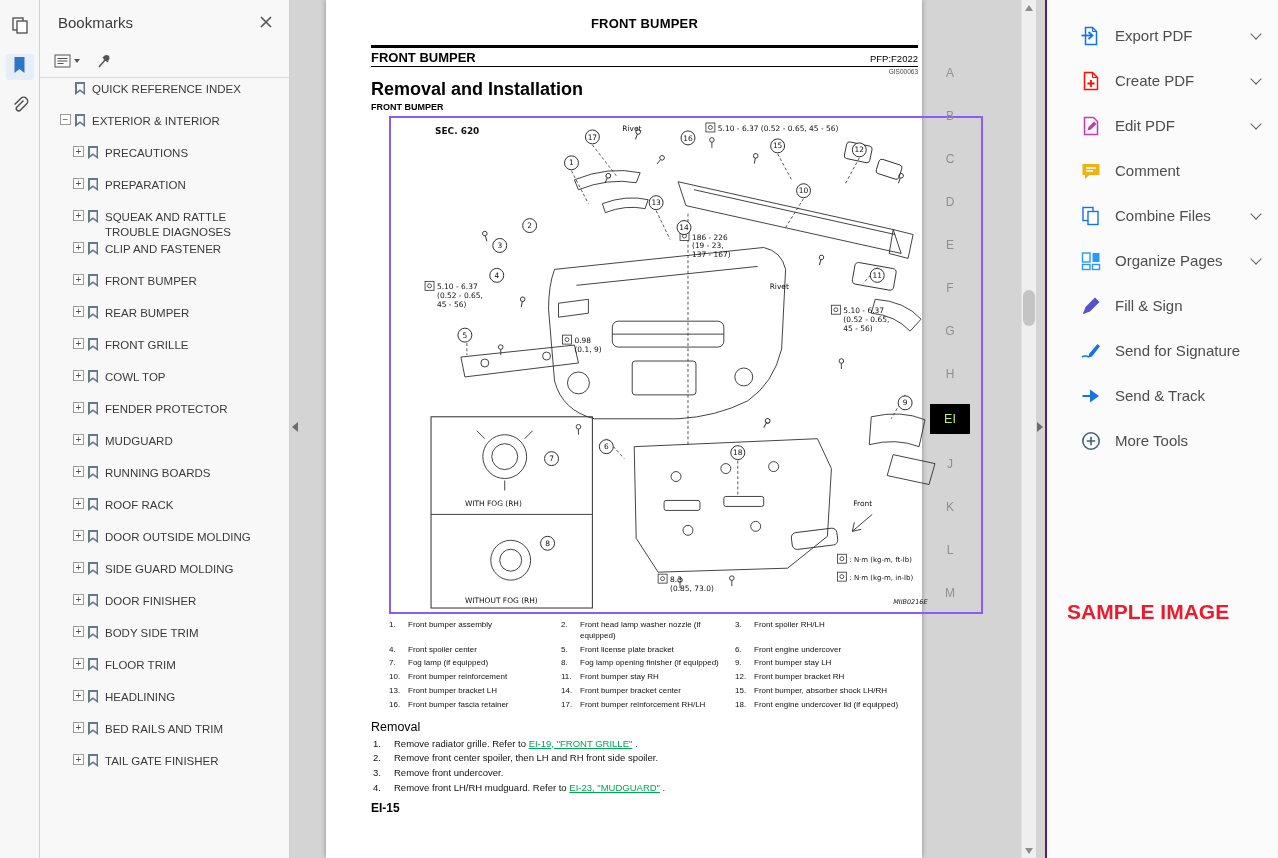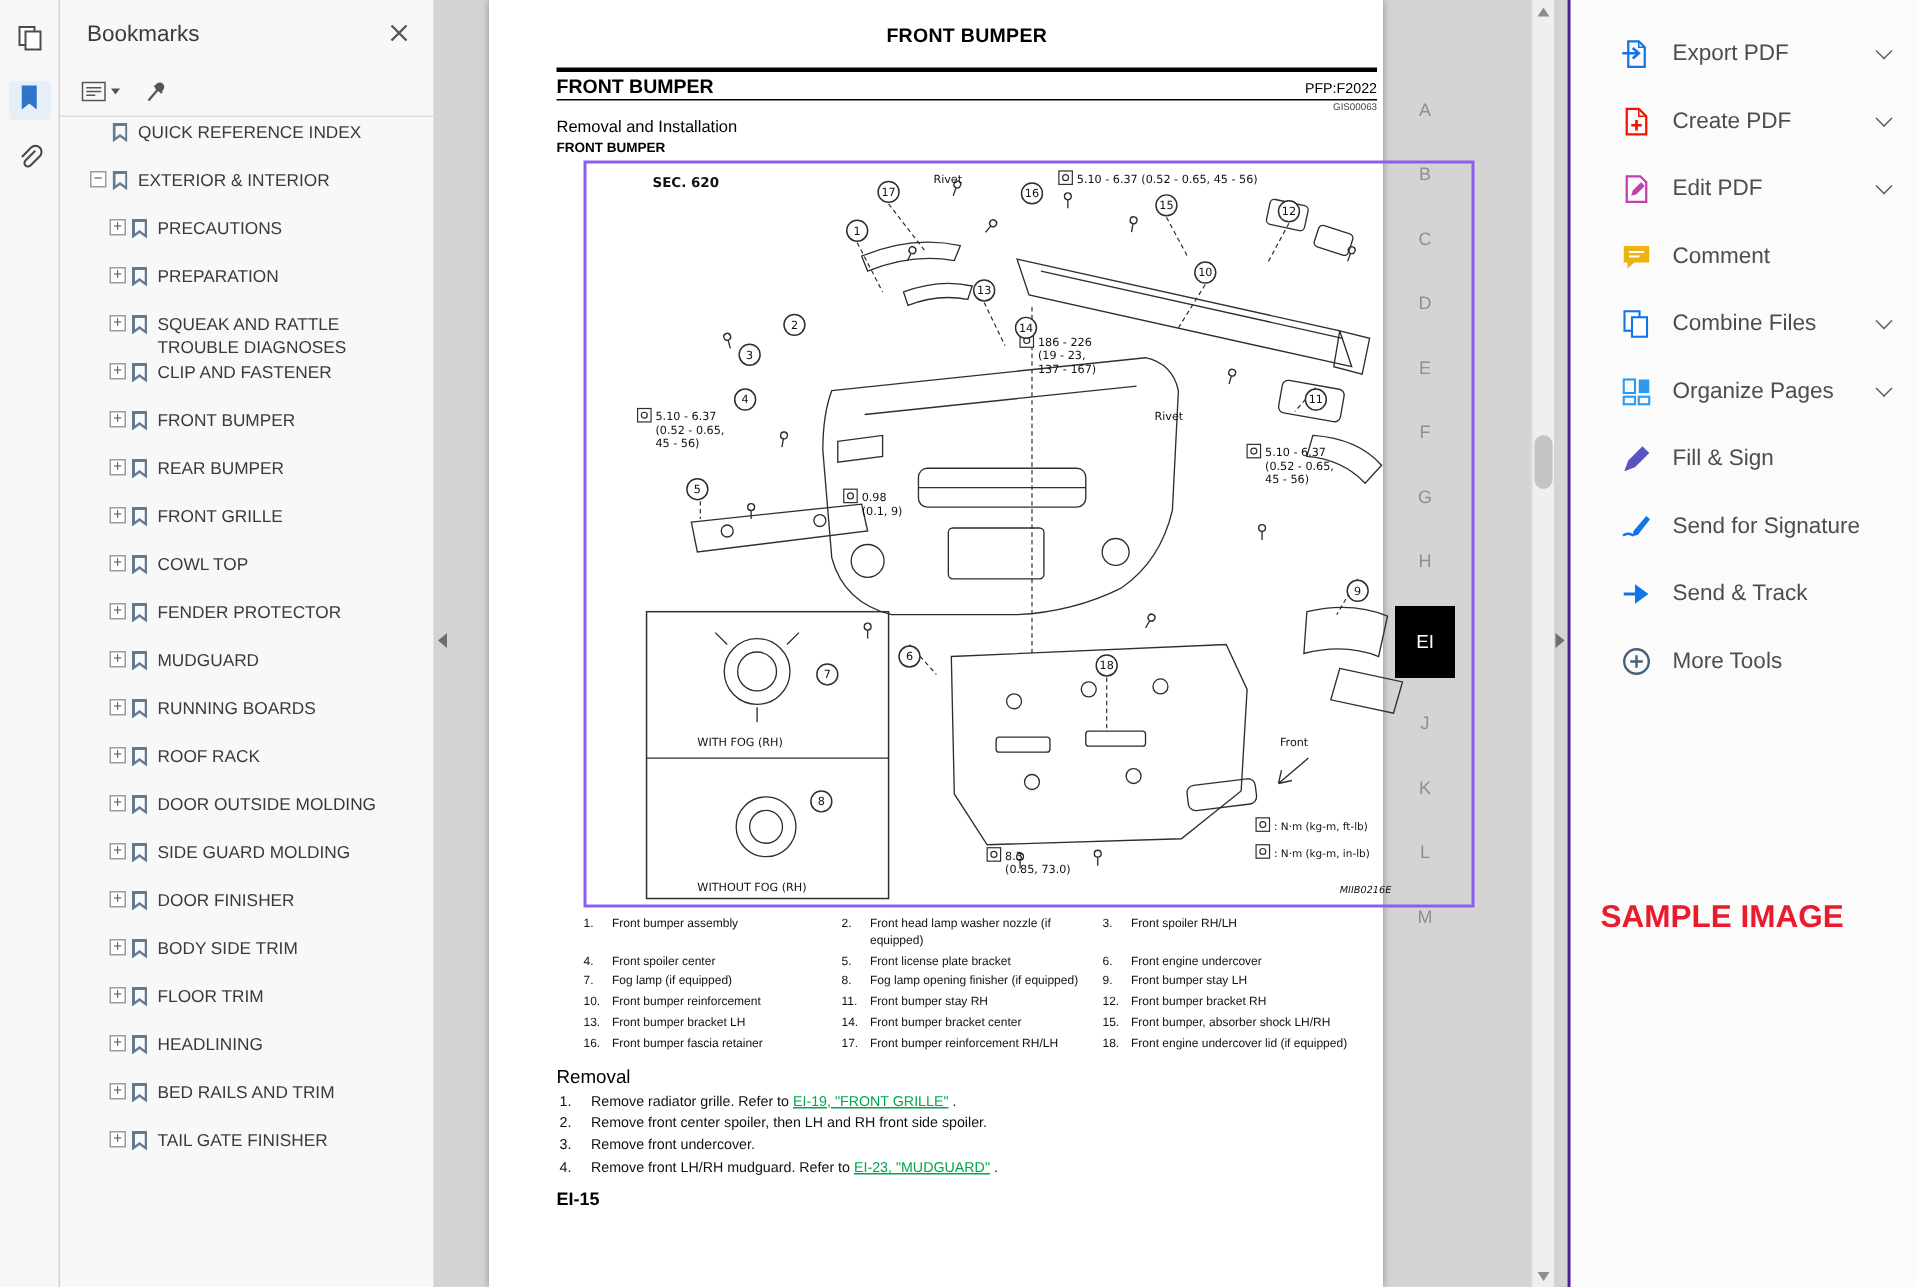--- a/index.html
+++ b/index.html
@@ -28,38 +28,38 @@
 .bm-flag::after{content:"";position:absolute;left:1.5px;right:1.5px;top:1.5px;bottom:3px;background:#f8f8f8;clip-path:polygon(0 0,100% 0,100% 100%,50% 68%,0 100%)}
 .bm-label{font-size:11.5px;color:#3a3a3a;line-height:1.3;max-width:155px}
 
 .doc-area{flex:1;position:relative;background:#d4d4d4;overflow:hidden}
 .page{position:absolute;left:36px;top:0;width:596px;height:858px;background:#fff;box-shadow:0 0 5px rgba(0,0,0,.35);padding:16px 4px 0 45px}
 .doc-title{text-align:center;font-size:13px;font-weight:bold;margin-bottom:14px;letter-spacing:.2px;color:#000}
 .section-head{border-top:3px solid #000;border-bottom:1px solid #000;display:flex;justify-content:space-between;align-items:baseline;padding:2px 0 1px}
 .sec-title{font-size:13px;font-weight:bold}
 .sec-pfp{font-size:9.5px}
 .doc-code{text-align:right;font-size:6.5px;color:#444;margin:1px 0 4px}
-.rem-title{font-size:11px;font-weight:normal}
+.rem-title{font-size:18px;font-weight:bold}
 .rem-sub{font-size:9px;font-weight:bold;margin:2px 0 4px}
 .diagram{margin-left:18px;width:594px;height:498px;border:2px solid #8b5cf6;position:relative}
 .diagram svg{width:100%;height:100%;display:block;font-family:"DejaVu Sans",sans-serif}
 .parts{margin:6px 0 0 18px;display:grid;grid-template-columns:172px 174px 180px;row-gap:3px;font-size:8px;color:#111}
 .part{display:flex;align-items:flex-start;padding-right:6px}
 .pnum{width:16px;flex:none}
 .ptext{flex:1;padding-left:3px;line-height:1.35}
 .removal{margin-top:9px}
 .removal-title{font-size:12.5px;font-weight:normal;margin-bottom:3px}
 .step{display:flex;font-size:9.5px;line-height:1.55;color:#111}
 .snum{width:23px;flex:none;padding-left:2px}
 .stext{flex:1}
 .doclink{color:#00a651;text-decoration:underline;cursor:pointer}
 .page-num{font-size:12px;font-weight:bold;margin-top:6px}
 .letter-tabs{position:absolute;left:640px;top:60px;width:40px;display:flex;flex-direction:column;gap:17px}
 .ltab{height:26px;display:flex;align-items:center;justify-content:center;font-size:12px;color:#8f8f8f;cursor:pointer}
-.ltab.active{background:#000;color:#ffffff;height:48px;font-size:12.5px}
+.ltab.active{background:#000;color:#bef264;height:30px;font-size:12.5px}
 .doc-scrollbar{position:absolute;top:0;bottom:0;right:9px;width:15px;background:#efefef;border-left:1px solid #e0e0e0}
 .sb-up,.sb-down{position:absolute;left:0;right:0;height:15px;display:flex;align-items:center;justify-content:center;cursor:pointer}
 .sb-up{top:0}.sb-down{bottom:0}
 .sb-up i{border-left:4px solid transparent;border-right:4px solid transparent;border-bottom:6px solid #8d8d8d}
 .sb-down i{border-left:4px solid transparent;border-right:4px solid transparent;border-top:6px solid #8d8d8d}
 .sb-thumb{position:absolute;left:1px;right:1px;top:290px;height:36px;background:#c4c4c4;border-radius:6px;cursor:pointer}
 .collapse-left,.collapse-right{position:absolute;top:412px;width:10px;height:30px;display:flex;align-items:center;justify-content:center;cursor:pointer}
 .collapse-left{left:0}
 .collapse-right{right:0}
 .tri-left{border-top:5px solid transparent;border-bottom:5px solid transparent;border-right:6px solid #6d6d6d}

